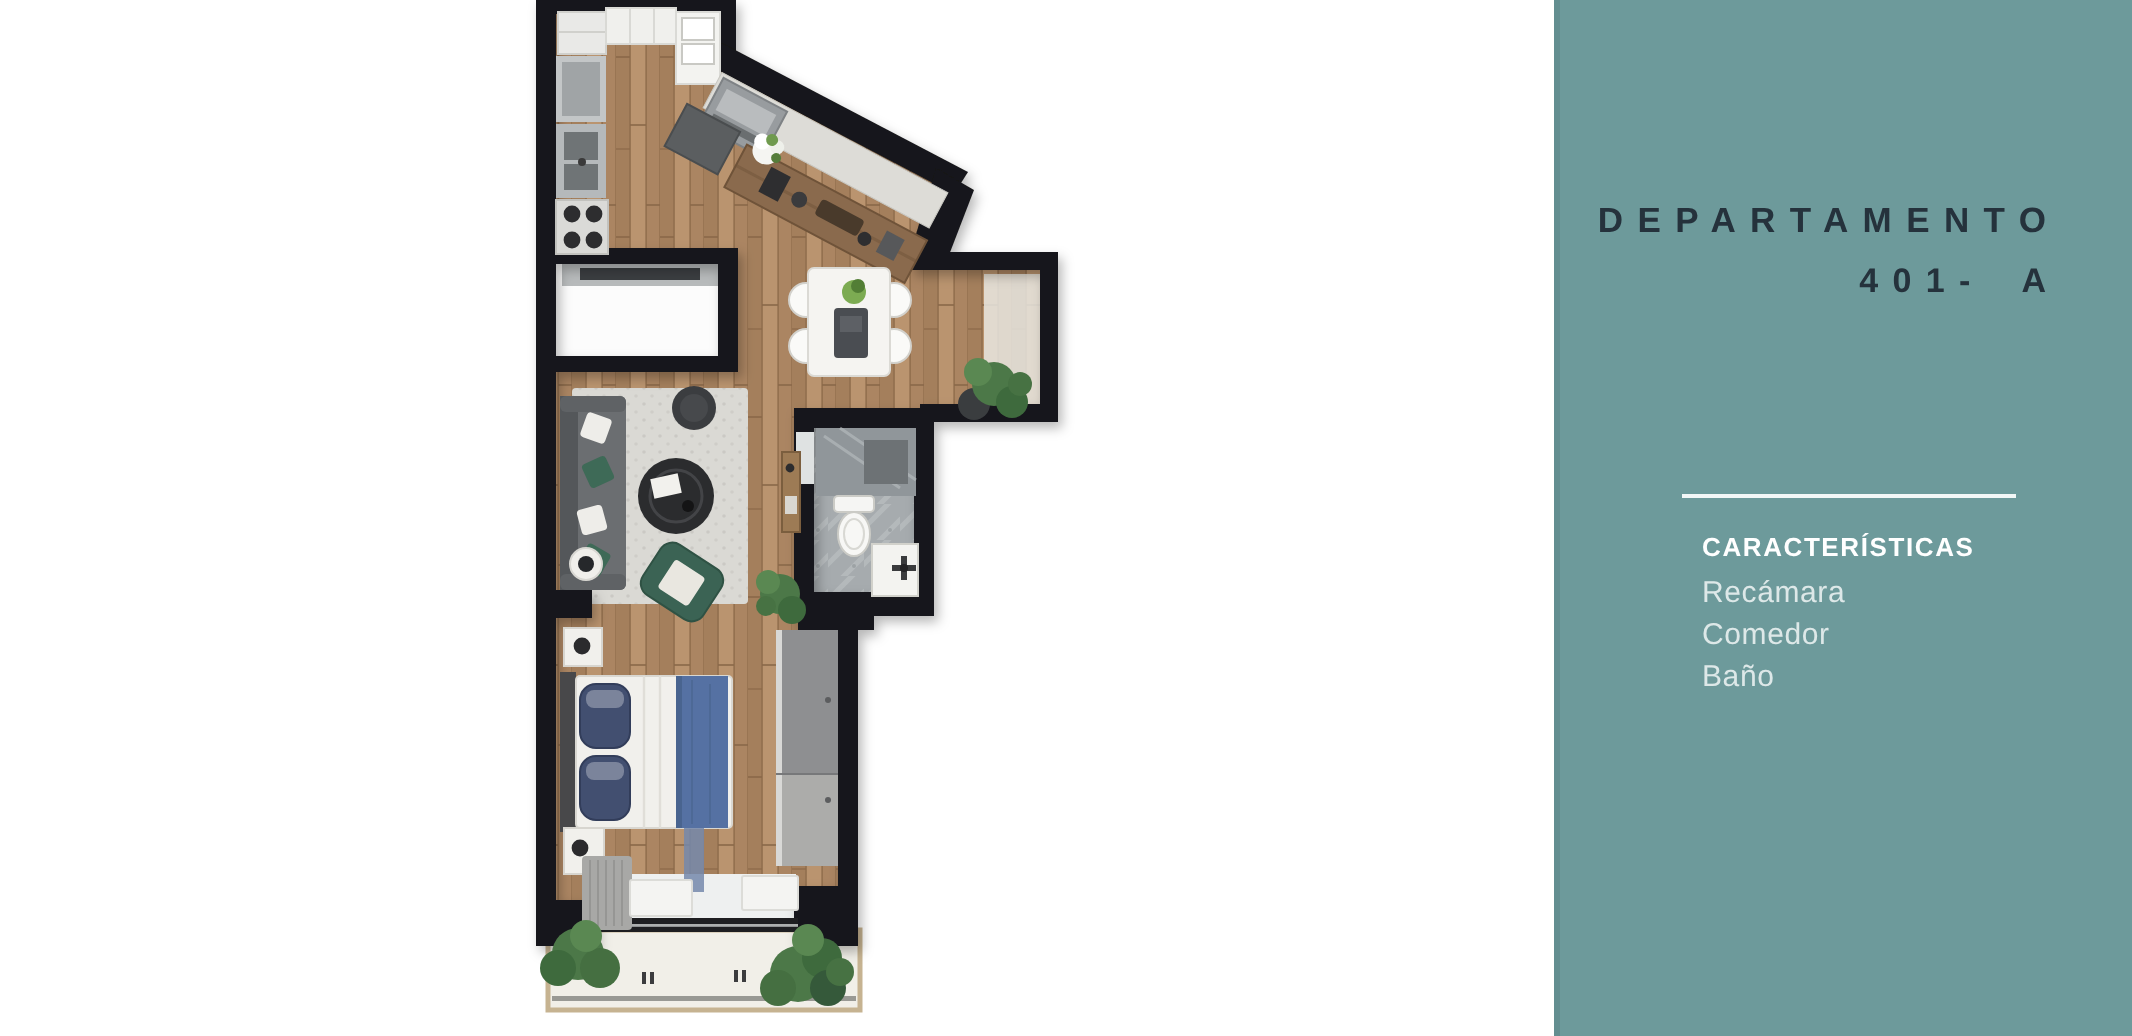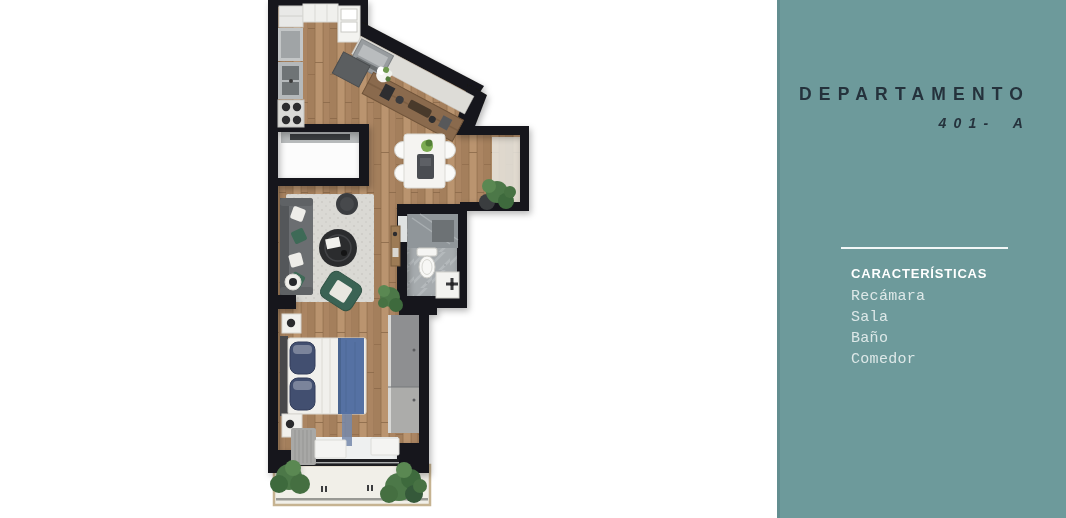--- a/index.html
+++ b/index.html
@@ -8,36 +8,36 @@
     font-family:"Liberation Sans", sans-serif; overflow:hidden;
   }
   .plan-area { position:absolute; left:0; top:0; width:777px; height:518px; }
 
   
   .panel {
     position:absolute; left:777px; top:0; width:289px; height:518px;
     background:var(--panel-bg,#6d9a9b);
     box-shadow: inset 3px 0 0 rgba(20,40,45,0.10);
   }
-  .title-block { position:absolute; top:84px; right:43px; text-align:right; }
+  .title-block { position:absolute; top:100px; right:43px; text-align:right; }
   .title-line1 {
     font-size:17.5px; font-weight:700; letter-spacing:7.2px; margin-right:-7.2px;
     color:var(--title-color,#25323c); white-space:nowrap;
   }
   .title-line2 {
-    font-size:14px; font-weight:700; letter-spacing:7.2px; margin-right:-7.2px;
-    margin-top:10px; color:var(--title-color,#25323c); word-spacing:7px; white-space:nowrap;font-style:italic;
+    font-size:17px; font-weight:700; letter-spacing:7.2px; margin-right:-7.2px;
+    margin-top:10px; color:var(--title-color,#25323c); word-spacing:7px; white-space:nowrap;
   }
   .features { position:absolute; left:64px; top:247px; width:190px; }
   .divider { width:167px; height:2px; background:var(--divider-color,#f2f7f7); }
   .features h2 {
     margin:17px 0 5px 10px; font-size:13px; font-weight:700; letter-spacing:0.8px;
     color:var(--heading-color,#ffffff);
   }
-  .features ul { list-style:none; margin:0 0 16px 10px; padding:0;font-family:Liberation Mono, monospace; }
+  .features ul { list-style:none; margin:0 0 16px 10px; padding:0; }
   .features li {
     font-size:15px; line-height:21px; letter-spacing:0.3px;
     color:var(--feature-color,#dde8e8);
   }
 </style>
 </head>
 <body>
 
 <div class="page">
 
@@ -327,19 +327,18 @@
   <aside class="panel">
     <div class="title-block">
       <div class="title-line1">DEPARTAMENTO</div>
       <div class="title-line2">401- A</div>
     </div>
     <div class="features">
       <div class="divider"></div>
       <h2>CARACTERÍSTICAS</h2>
       <ul>
         <li>Recámara</li>
-        <li>Sala</li>
+        <li>Comedor</li>
         <li>Baño</li>
-        <li>Comedor</li>
       </ul>
     </div>
   </aside>
 </div>
 
 </body></html>

